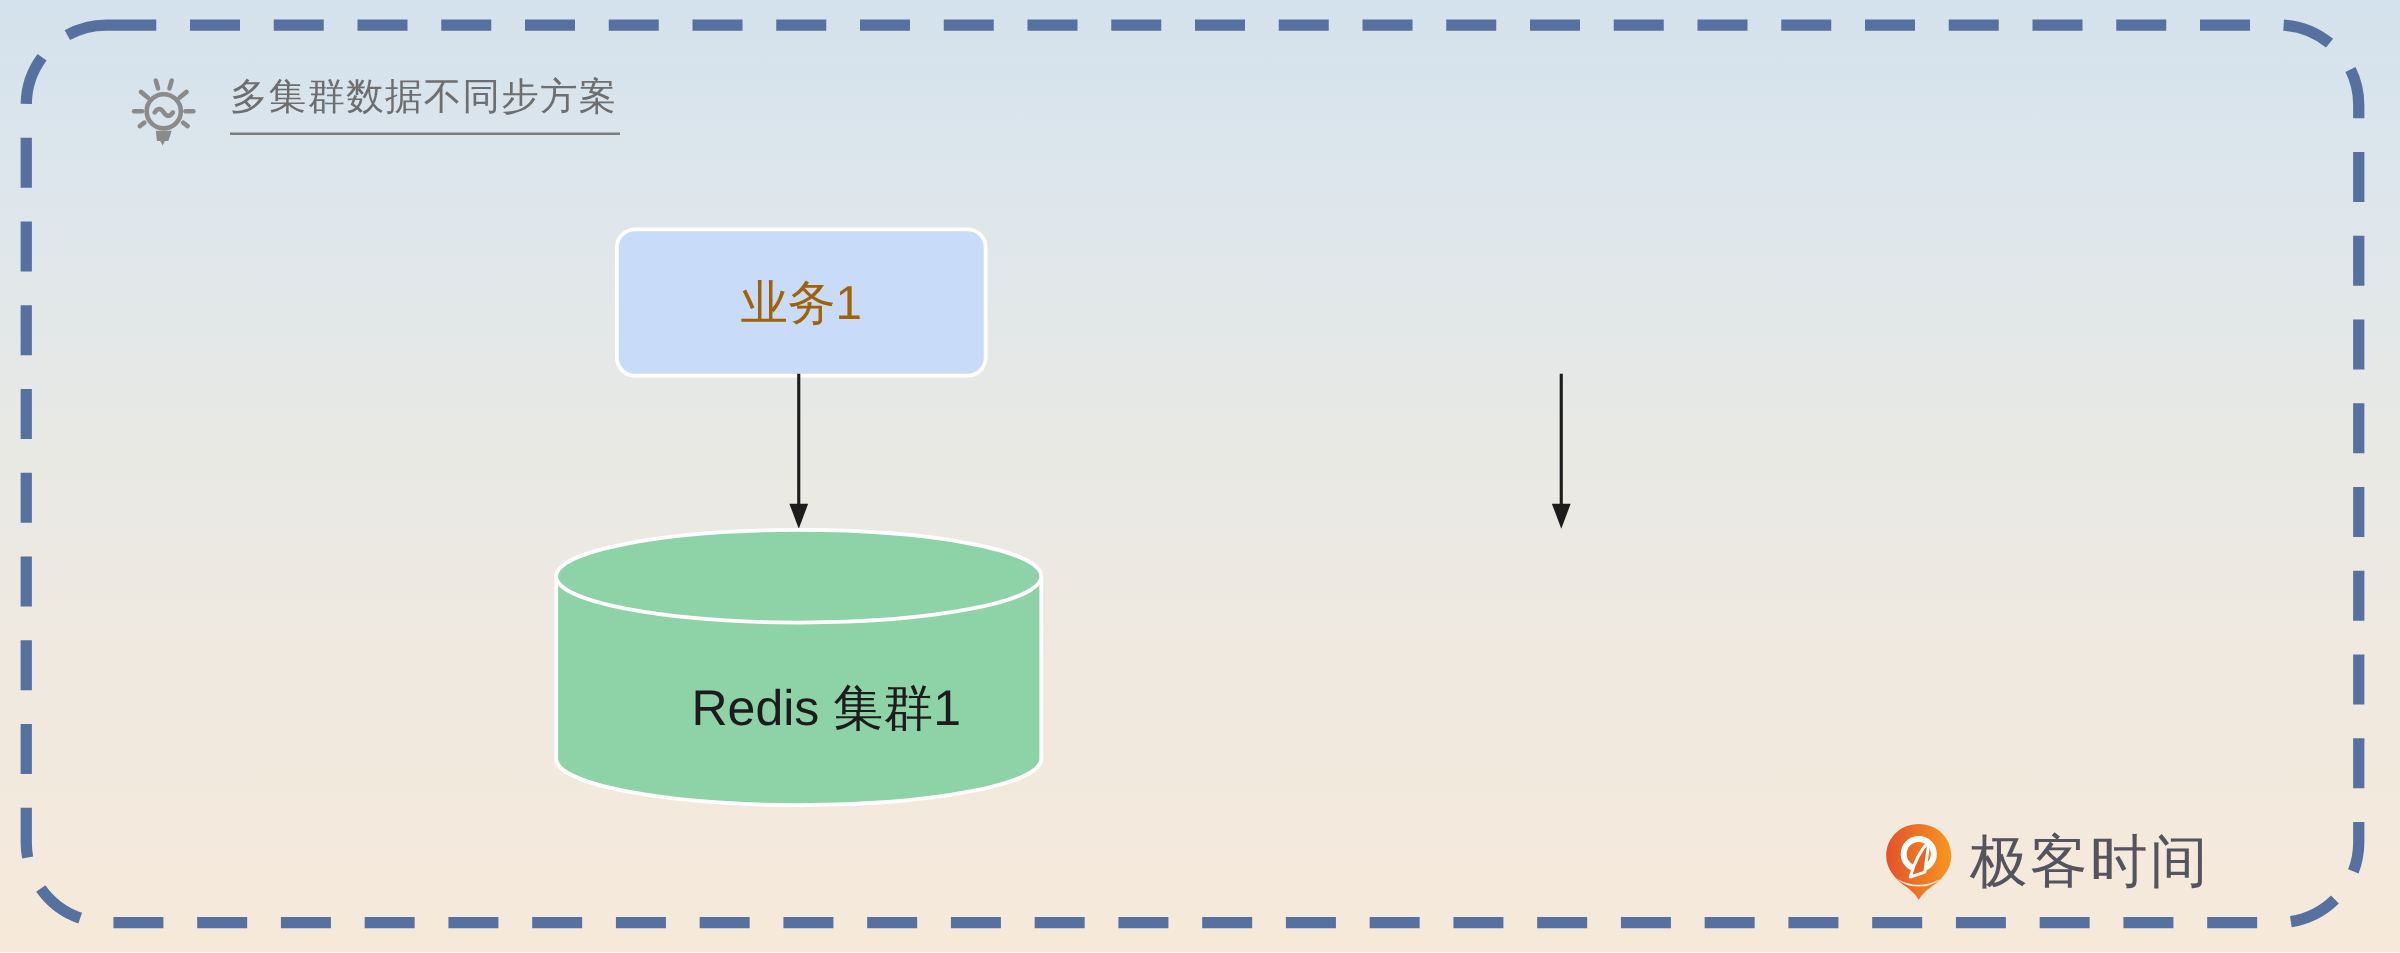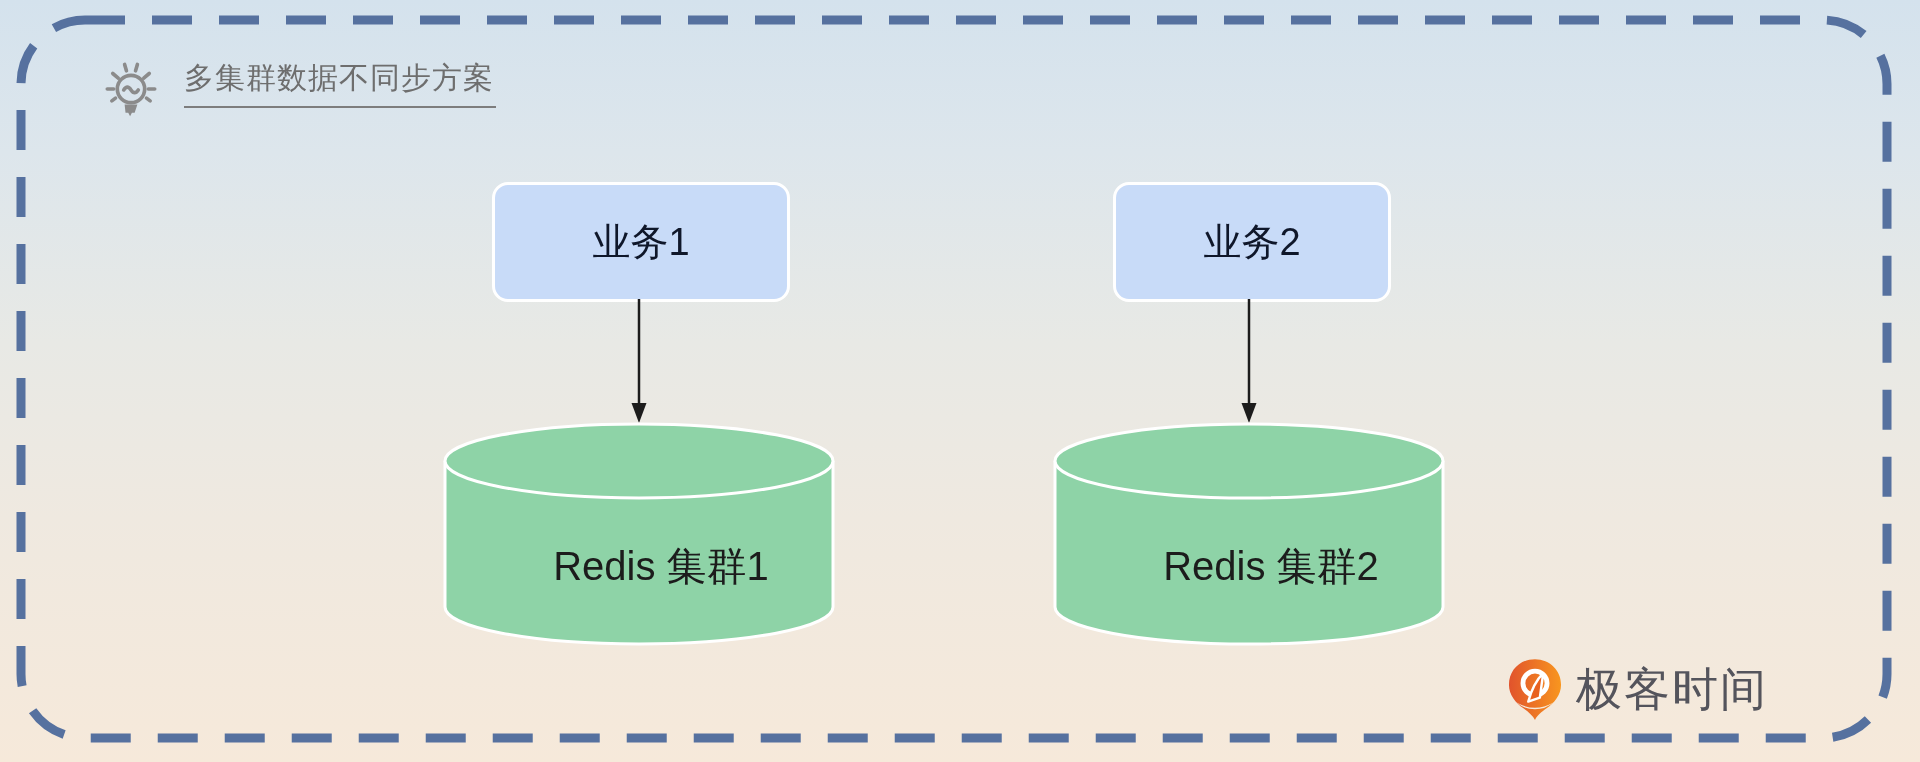--- a/index.html
+++ b/index.html
@@ -17,21 +17,21 @@
     font-size:30px; line-height:1.2; color:#6e6e6e; letter-spacing:1px;
     padding:10px 2px 10px 0; border-bottom:2px solid #7d7d7d;
   }
 
   .node-box {
     position:absolute; background:#c8dbf8; border:3px solid #ffffff; border-radius:16px;
     display:flex; align-items:center; justify-content:center;
   }
   #box-biz1 { left:492px; top:182px; width:292px; height:114px; }
   #box-biz2 { left:1113px; top:182px; width:272px; height:114px; }
-  .node-box .box-label { font-size:38px; color:#0f172a; }
+  .node-box .box-label { font-size:38px; color:#a16207; }
 
   .cylinder { position:absolute; width:436px; height:226px; }
   #cyl-redis1 { left:443px; top:421px; }
   #cyl-redis2 { left:1053px; top:421px; }
   .cyl-label {
     position:absolute; left:0; right:0; top:118px; text-align:center;
     font-size:40px; font-weight:500; color:#1c1c1c;
   }
 
   .logo { position:absolute; left:1508px; top:658px; display:flex; align-items:center; gap:14px; }
@@ -61,46 +61,36 @@
         <line x1="55" y1="51" x2="51" y2="48"></line>
       </g>
       <path d="M27 55 h14 l-3 9 h-3 l-2 4 l-2 -4 h-3 z" fill="#8b8b8b"></path>
     </svg>
     <span class="title-text">多集群数据不同步方案</span>
   </div>
 
   <div class="node-box" id="box-biz1">
     <span class="box-label">业务1</span>
   </div>
-  <div class="node-box" id="box-biz2">
-    <span class="box-label">业务2</span>
-  </div>
 
   <svg class="layer" width="1920" height="762" viewBox="0 0 1920 762">
     <g stroke="#1c1c1c" stroke-width="2.5" fill="#1c1c1c">
       <line x1="639" y1="299" x2="639" y2="405"></line>
       <polygon points="639,423 631.5,403 646.5,403" stroke="none"></polygon>
       <line x1="1249" y1="299" x2="1249" y2="405"></line>
       <polygon points="1249,423 1241.5,403 1256.5,403" stroke="none"></polygon>
     </g>
   </svg>
 
   <div class="cylinder" id="cyl-redis1">
     <svg width="392" height="226" viewBox="0 0 392 226">
       <path d="M2 40 L2 186 A194 37 0 0 0 390 186 L390 40" fill="#8ed3a7" stroke="#ffffff" stroke-width="3"></path>
       <ellipse cx="196" cy="40" rx="194" ry="37" fill="#8ed3a7" stroke="#ffffff" stroke-width="3"></ellipse>
     </svg>
     <div class="cyl-label">Redis 集群1</div>
-  </div>
-  <div class="cylinder" id="cyl-redis2">
-    <svg width="392" height="226" viewBox="0 0 392 226">
-      <path d="M2 40 L2 186 A194 37 0 0 0 390 186 L390 40" fill="#8ed3a7" stroke="#ffffff" stroke-width="3"></path>
-      <ellipse cx="196" cy="40" rx="194" ry="37" fill="#8ed3a7" stroke="#ffffff" stroke-width="3"></ellipse>
-    </svg>
-    <div class="cyl-label">Redis 集群2</div>
   </div>
 
   <div class="logo">
     <svg width="54" height="64" viewBox="0 0 56 66">
       <defs>
         <linearGradient id="gt-grad" x1="0" y1="0" x2="1" y2="0">
           <stop offset="0" stop-color="#e1532c"></stop>
           <stop offset="1" stop-color="#f8961f"></stop>
         </linearGradient>
       </defs>

